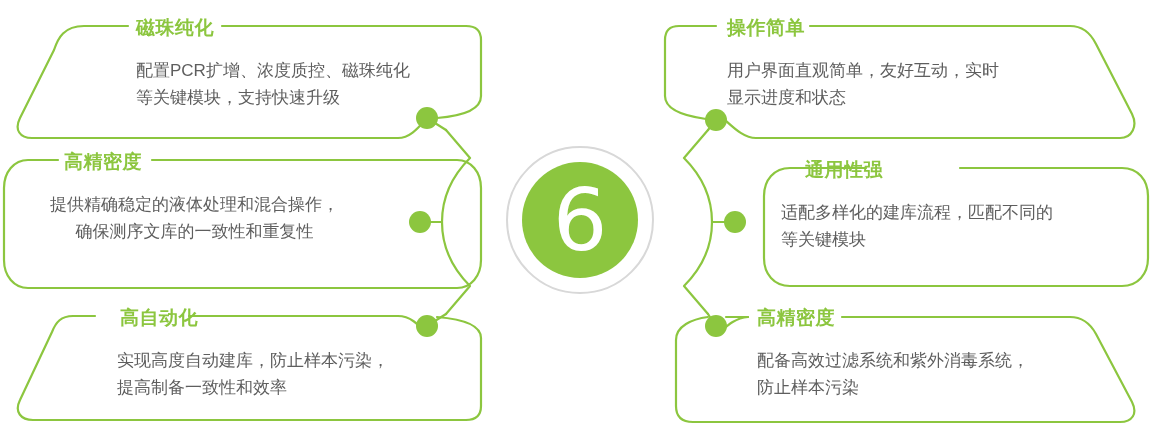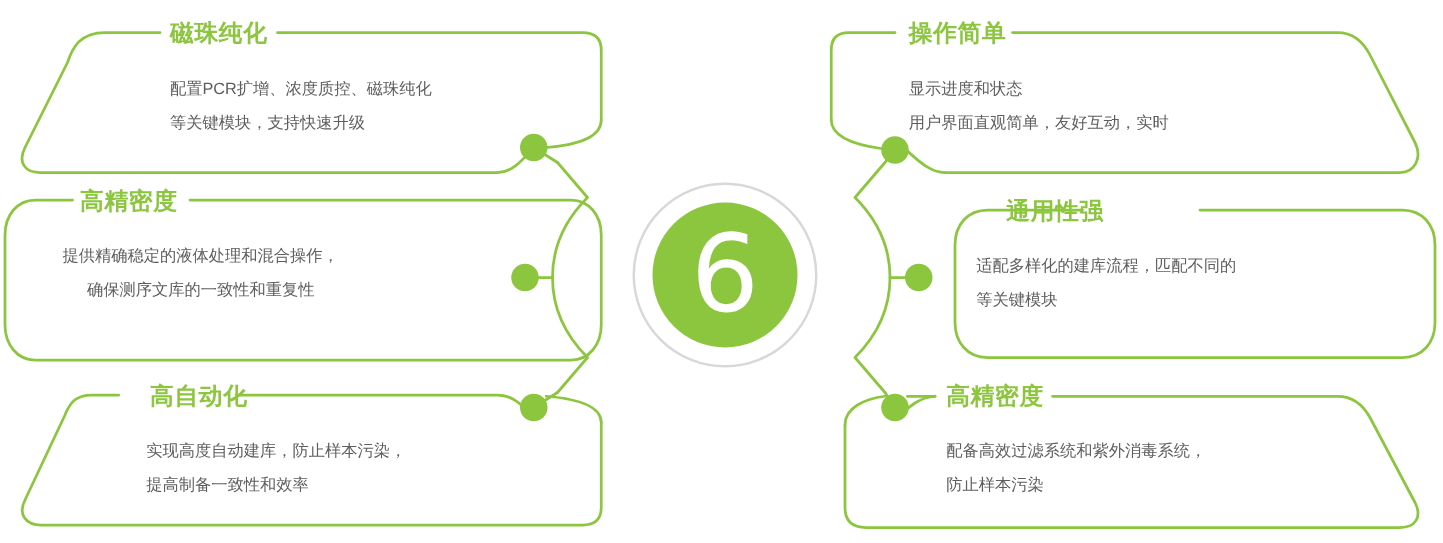--- a/index.html
+++ b/index.html
@@ -11,21 +11,21 @@
   }
   #stage{position:relative;width:1154px;height:434px;}
   #art{position:absolute;left:0;top:0;width:1154px;height:434px;}
 
   .card-text{position:absolute;}
   .card-title{
     font-size:19px;font-weight:bold;letter-spacing:.5px;
     color:#8cc63f;white-space:nowrap;line-height:1;
   }
   .card-body{
-    font-size:13px;color:#5e5e5e;line-height:27px;white-space:nowrap;
+    font-size:17px;color:#5e5e5e;line-height:27px;white-space:nowrap;
   }
   .card-body div{white-space:nowrap;}
 
   
   #center-number{
     position:absolute;
     left:508px;top:148px;width:144px;height:144px;
     display:flex;align-items:center;justify-content:center;
     font-size:86px;font-weight:normal;color:#ffffff;
     font-family:"DejaVu Sans",sans-serif;
@@ -200,22 +200,22 @@
   </div>
   <div class="card-text card-body" style="left:136px;top:57px;">
     <div>配置PCR扩增、浓度质控、磁珠纯化</div>
     <div>等关键模块，支持快速升级</div>
   </div>
 
   <div class="card-text" style="left:727px;top:18px;">
     <div class="card-title">操作简单</div>
   </div>
   <div class="card-text card-body" style="left:727px;top:57px;">
+    <div>用户界面直观简单，友好互动，实时</div>
     <div>显示进度和状态</div>
-    <div>用户界面直观简单，友好互动，实时</div>
   </div>
 
   <div class="card-text" style="left:64px;top:152px;">
     <div class="card-title">高精密度</div>
   </div>
   <div class="card-text card-body" style="left:50px;top:191px;text-align:center;">
     <div>提供精确稳定的液体处理和混合操作，</div>
     <div>确保测序文库的一致性和重复性</div>
   </div>
 

